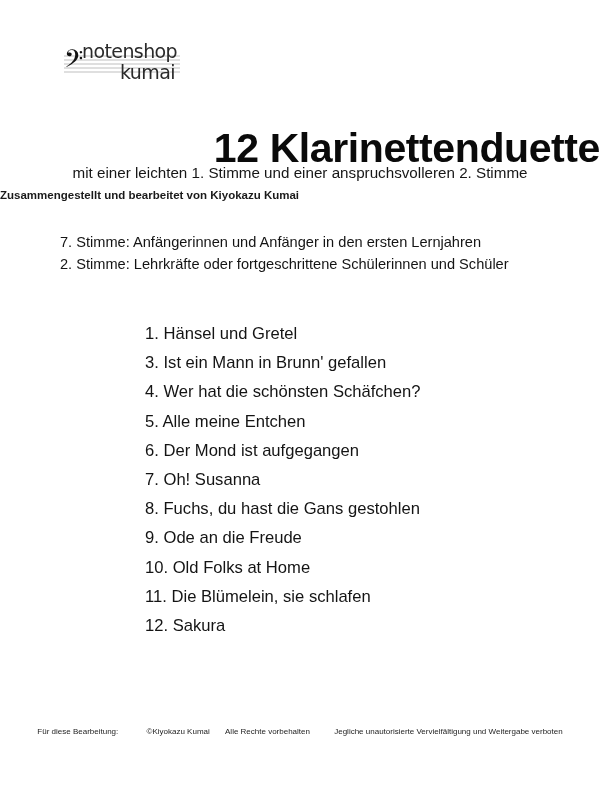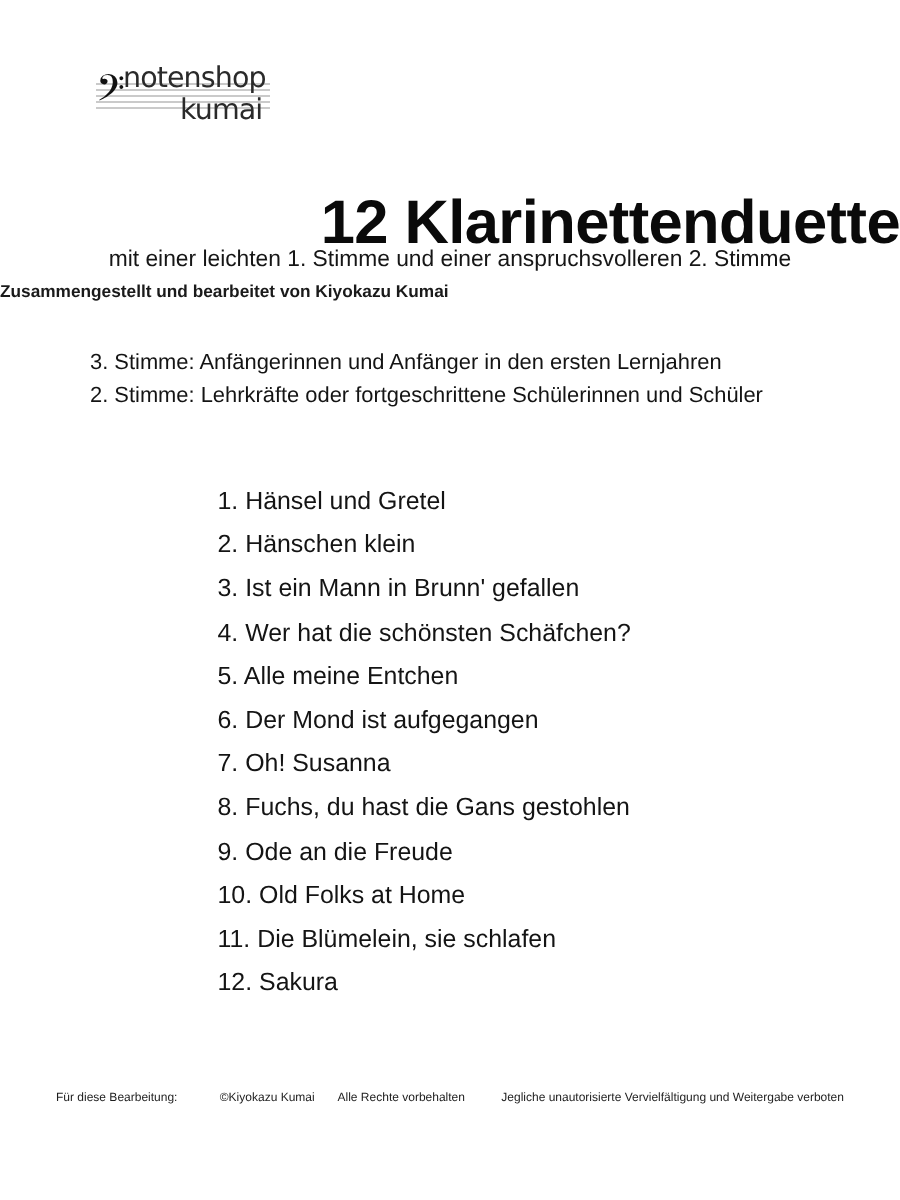--- a/index.html
+++ b/index.html
@@ -140,32 +140,28 @@
     </svg>
   </div>
 
   <h1 class="title">12 Klarinettenduette</h1>
 
   <div class="subtitle">mit einer leichten 1. Stimme und einer anspruchsvolleren 2. Stimme</div>
 
   <div class="byline">Zusammengestellt und bearbeitet von Kiyokazu Kumai</div>
 
   <div class="voices">
-    <div class="voice-line">3. Stimme: Anfängerinnen und Anfänger in den ersten Lernjahren</div>
+    <div class="voice-line">7. Stimme: Anfängerinnen und Anfänger in den ersten Lernjahren</div>
     <div class="voice-line">2. Stimme: Lehrkräfte oder fortgeschrittene Schülerinnen und Schüler</div>
   </div>
 
   <ol class="piece-list">
     <li class="piece-item">
       <span class="piece-num">1.</span>
       <span class="piece-title">Hänsel und Gretel</span>
-    </li>
-    <li class="piece-item">
-      <span class="piece-num">2.</span>
-      <span class="piece-title">Hänschen klein</span>
     </li>
     <li class="piece-item">
       <span class="piece-num">3.</span>
       <span class="piece-title">Ist ein Mann in Brunn' gefallen</span>
     </li>
     <li class="piece-item">
       <span class="piece-num">4.</span>
       <span class="piece-title">Wer hat die schönsten Schäfchen?</span>
     </li>
     <li class="piece-item">

